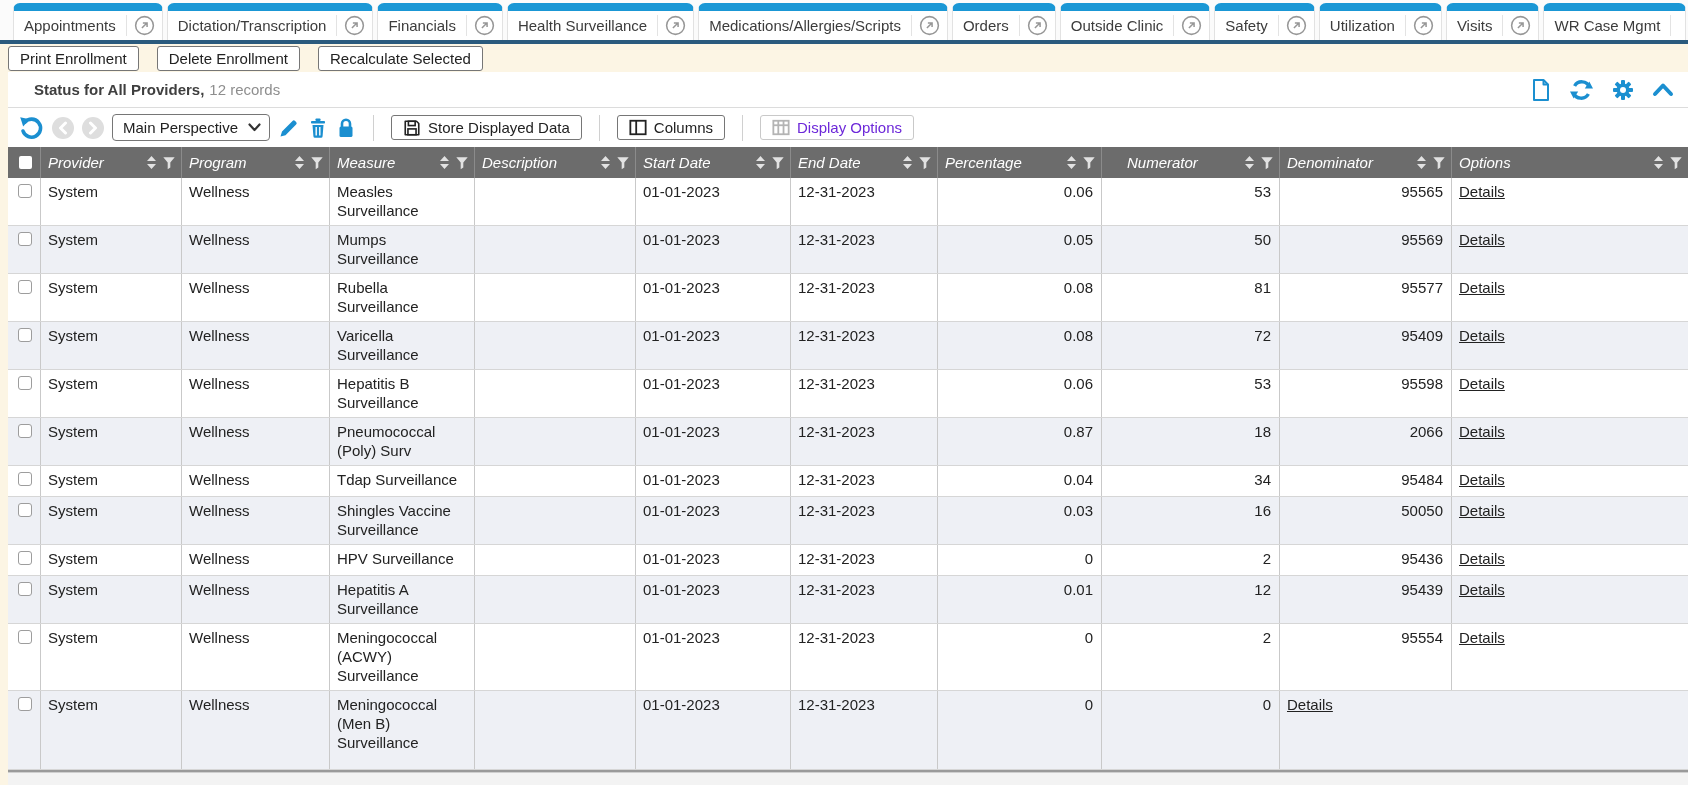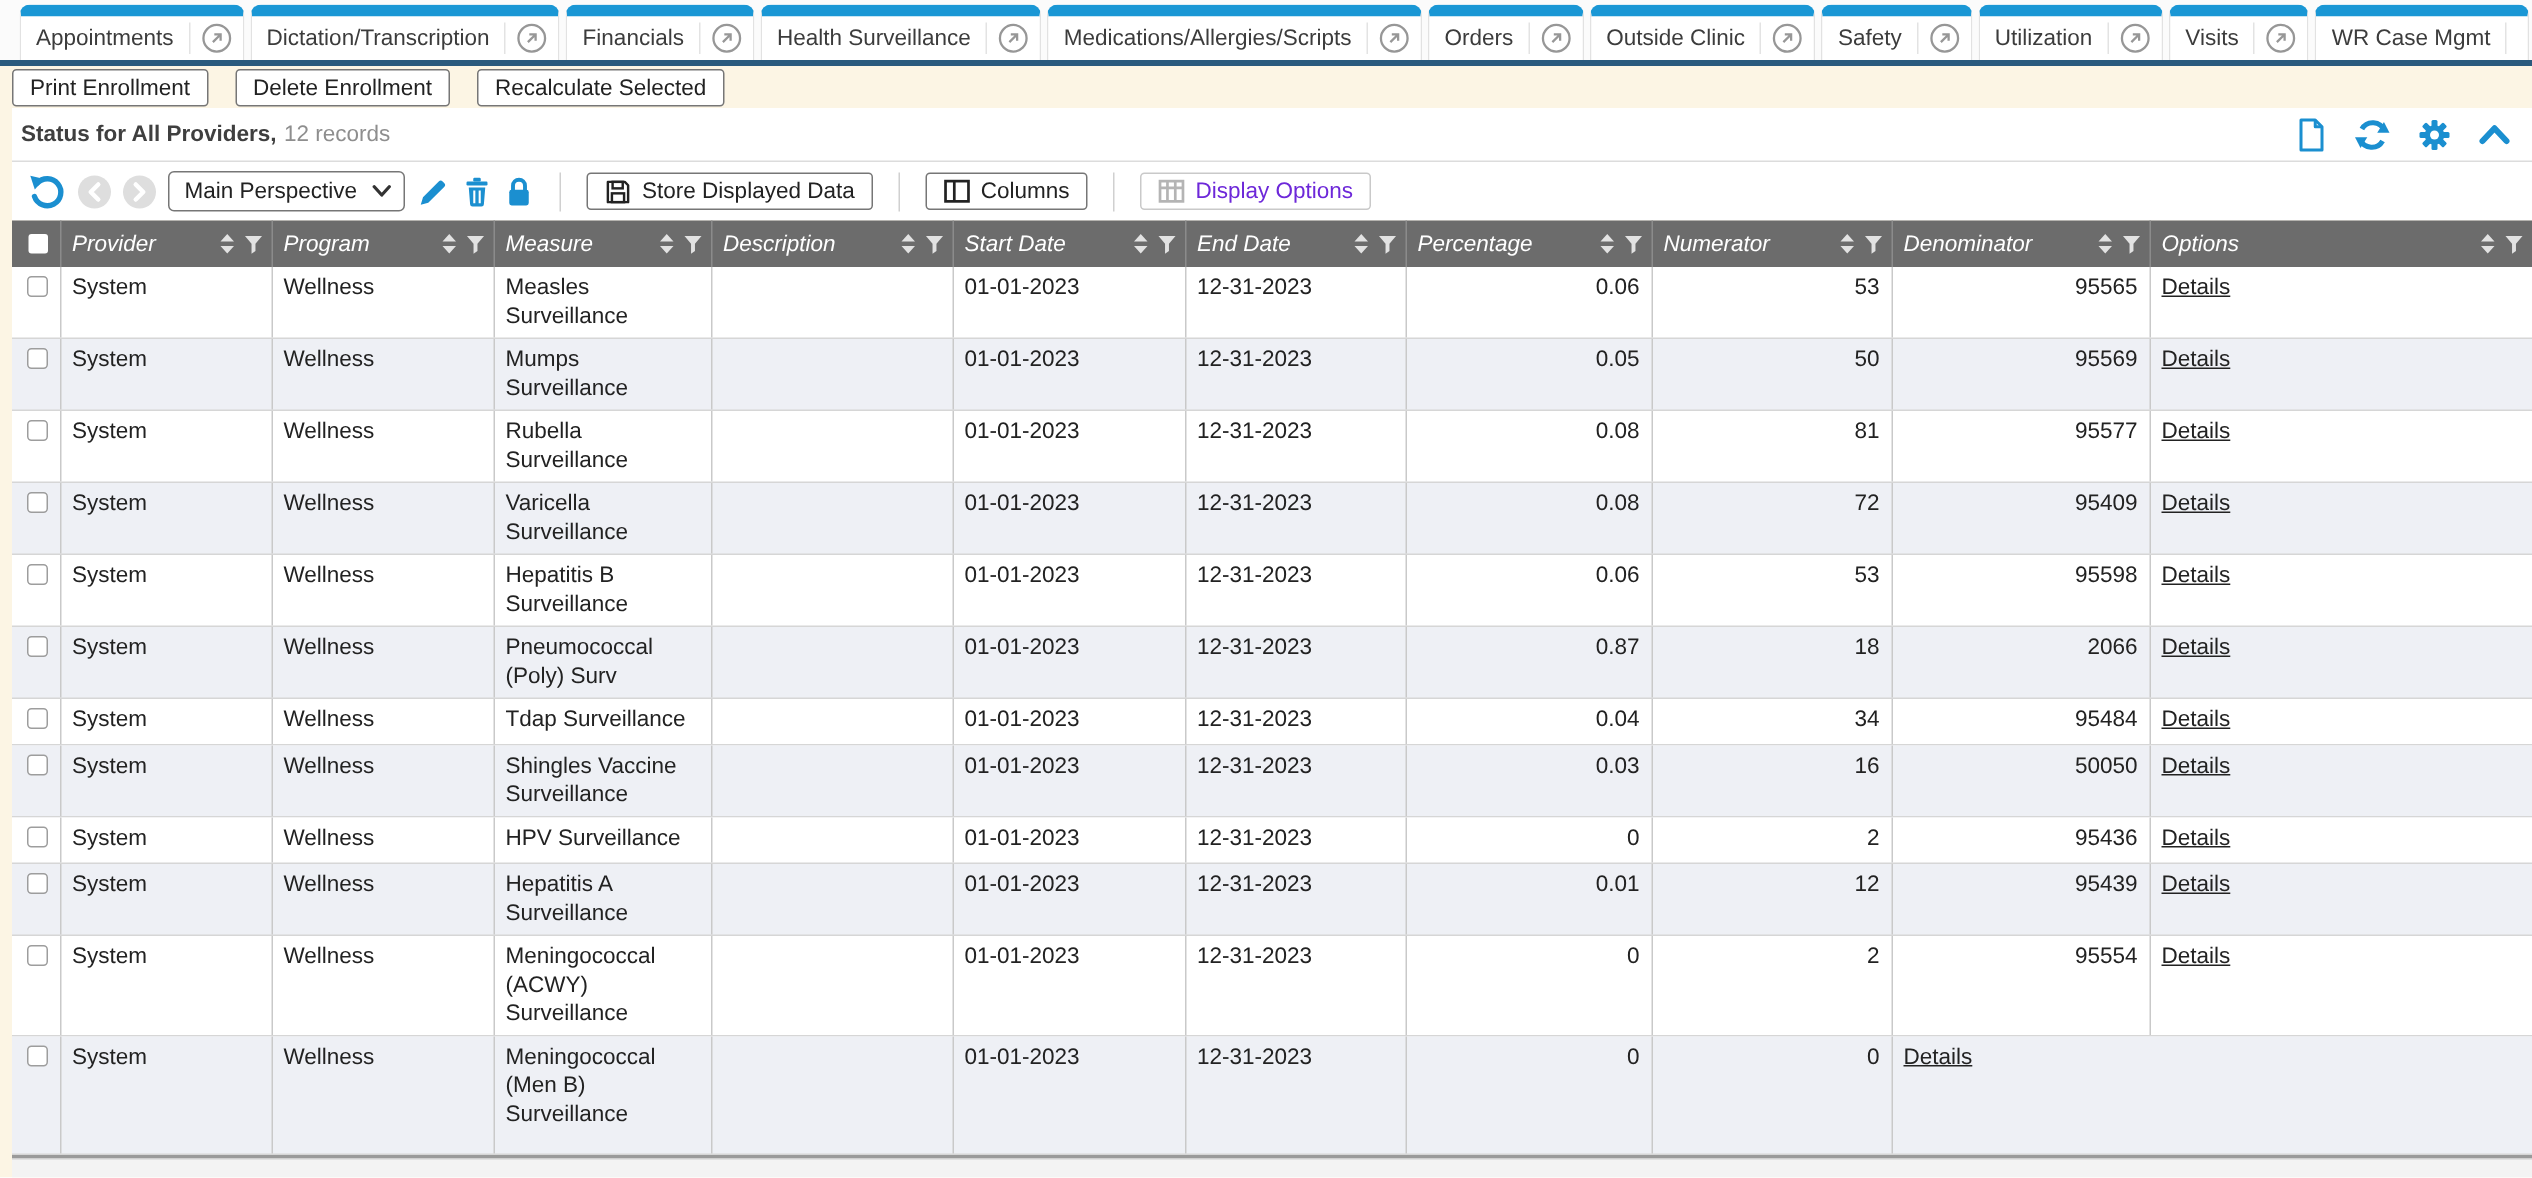--- a/index.html
+++ b/index.html
@@ -23,21 +23,21 @@
   
   .action-row { height:28px; display:flex; align-items:center; gap:18px; }
   .btn { display:inline-flex; align-items:center; gap:7px; height:25px; padding:0 11px;
     background:#fff; border:1px solid #767676; border-radius:3px; font-size:15px;
     color:#222; cursor:pointer; }
   .btn.disabled { border-color:#c9c9c9; color:#6d28d9; cursor:default; }
 
   
   .status-bar { height:36px; background:#fff; border-bottom:1px solid #dcdcdc;
     display:flex; align-items:center; padding:0 14px 0 6px; }
-  .status-title { font-weight:bold; color:#3f3f3f; }
+  .status-title { font-weight:bold; color:#3f3f3f;margin-left:20px; }
   .status-records { color:#8e8e8e; margin-left:5px; }
   .status-icons { margin-left:auto; display:flex; align-items:center; gap:17px; }
   .icon-btn { display:flex; align-items:center; cursor:pointer; background:none; border:none; }
 
   
   .toolbar { height:39px; background:#fff; display:flex; align-items:center;
     padding-left:10px; gap:8px; }
   .nav-circle { width:22px; height:22px; border-radius:50%; background:#dedede;
     display:flex; align-items:center; justify-content:center; }
   .select { display:flex; align-items:center; height:27px; min-width:158px;
@@ -61,21 +61,21 @@
   .row.last { flex:1; }
   .cell { padding:4px 6px 5px 7px; border-right:1px solid #c9c9c9; line-height:19px;
     overflow:hidden; }
   .cell.num { text-align:right; padding-right:8px; }
   .cb { display:block; width:14px; height:14px; border:1.5px solid #9d9d9d;
     border-radius:3px; background:#fff; margin:2px auto 0; cursor:pointer; }
   .details { color:#222; text-decoration:underline; cursor:pointer; }
 
   .c0{width:33px;} .c1{width:141px;} .c2{width:148px;} .c3{width:145px;}
   .c4{width:161px;} .c5{width:155px;} .c6{width:147px;} .c7{width:164px;}
-  .c8{width:160px;} .c9{width:172px;} .c10{flex:1; border-right:none;}
+  .c8{width:160px;margin-left:18px;} .c9{width:172px;} .c10{flex:1; border-right:none;}
 
   .bottom-strip { height:15px; background:#f3f3f3; border-top:2px solid #9a9a9a;
     box-shadow: inset 0 1px 0 #cfcfcf; }
 </style>
 </head>
 <body>
 
 <div class="tabbar">
     <div class="tab">
       <span class="tab-label">Appointments</span>

